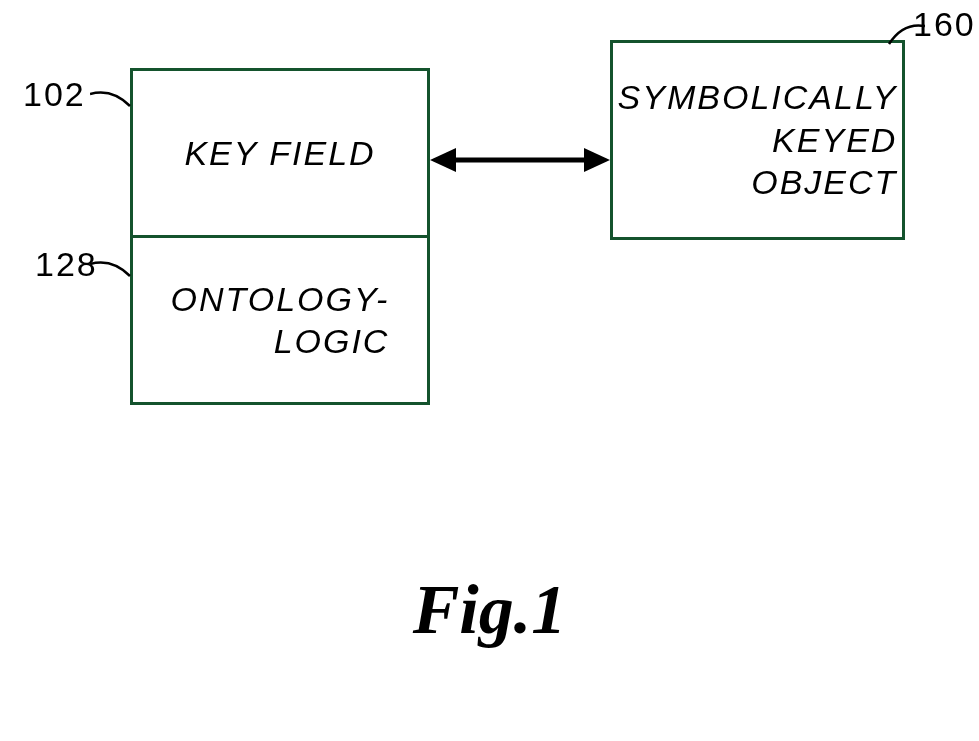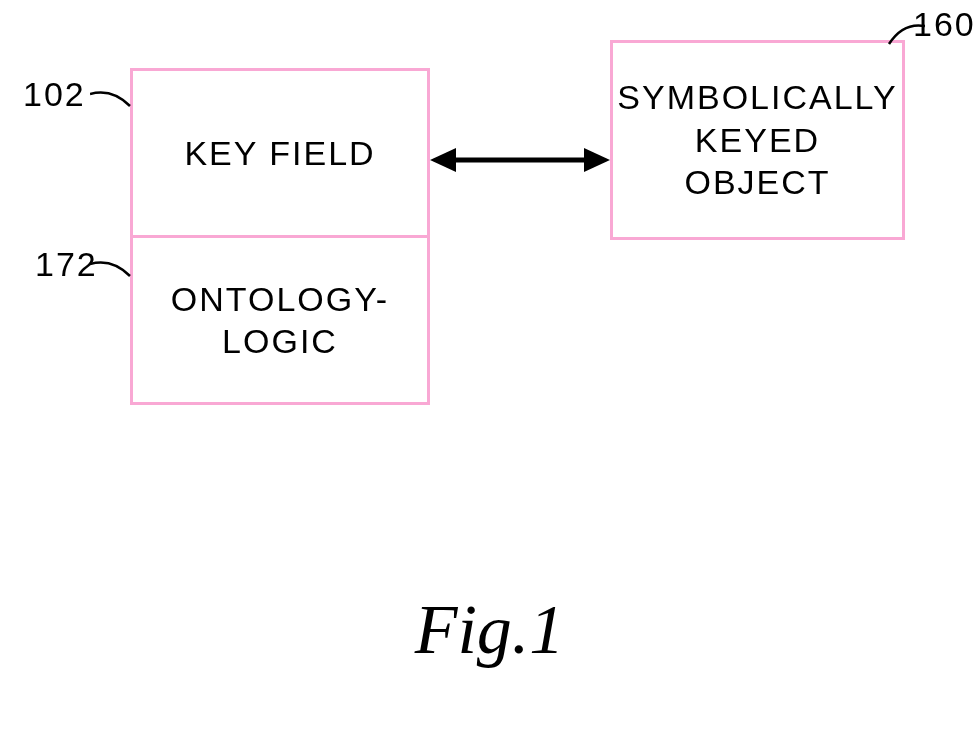--- a/index.html
+++ b/index.html
@@ -10,27 +10,28 @@
     background: #ffffff;
     font-family: "Times New Roman", serif;
   }
   .canvas {
     position: relative;
     width: 979px;
     height: 741px;
   }
   .box {
     position: absolute;
-    border: 3px solid #f9a8d4;
+    border: 3px solid #14532d;
     background: #fff;
     display: flex;
     align-items: center;
     justify-content: center;
-    text-align: center;
+    text-align: right;
     box-sizing: border-box;
+    font-style: italic;
   }
   .box-text {
     font-size: 34px;
     letter-spacing: 2px;
     font-weight: 400;
     line-height: 1.25;
     font-family: "Arial Narrow", "Helvetica Neue", Arial, sans-serif;
     font-stretch: condensed;
   }
   .ref-label {
@@ -82,25 +83,25 @@
     <line x1="18" y1="20" x2="162" y2="20" stroke="#000" stroke-width="5"></line>
     <polygon points="0,20 26,8 26,32" fill="#000"></polygon>
     <polygon points="180,20 154,8 154,32" fill="#000"></polygon>
   </svg>
 
   <div class="ref-label" style="left:23px; top:75px;">102</div>
   <svg class="leader" style="left:90px; top:88px; width:45px; height:30px;" viewBox="0 0 45 30">
     <path d="M0 6 Q 22 0 40 18" stroke="#000" stroke-width="2.5" fill="none"></path>
   </svg>
 
-  <div class="ref-label" style="left:35px; top:245px;">172</div>
+  <div class="ref-label" style="left:35px; top:245px;">128</div>
   <svg class="leader" style="left:90px; top:258px; width:45px; height:30px;" viewBox="0 0 45 30">
     <path d="M0 6 Q 22 0 40 18" stroke="#000" stroke-width="2.5" fill="none"></path>
   </svg>
 
   <div class="ref-label" style="left:913px; top:5px;">160</div>
   <svg class="leader" style="left:885px; top:22px; width:40px; height:30px;" viewBox="0 0 40 30">
     <path d="M40 4 Q 18 0 4 22" stroke="#000" stroke-width="2.5" fill="none"></path>
   </svg>
 
-  <div class="fig-caption" style="top:590px;">Fig.1</div>
+  <div class="fig-caption" style="top:570px;font-weight:bold;">Fig.1</div>
 
 </div>
 
 </body></html>

